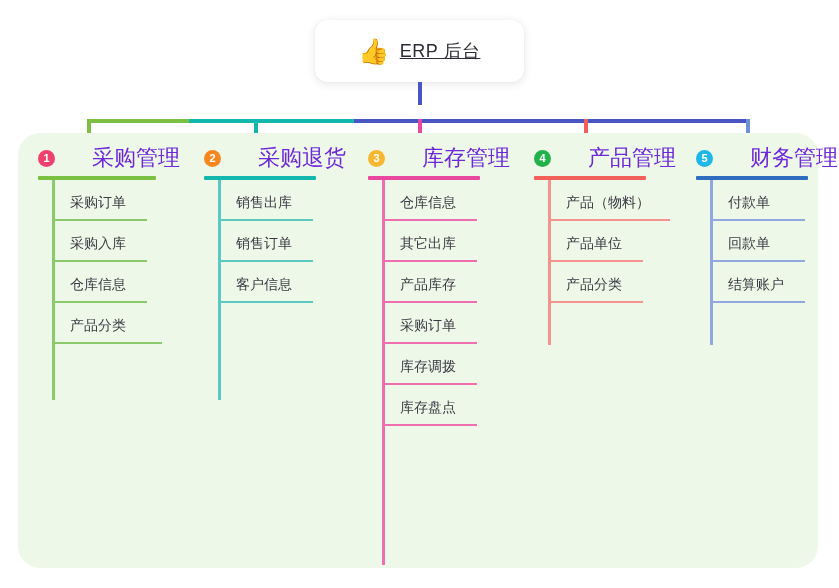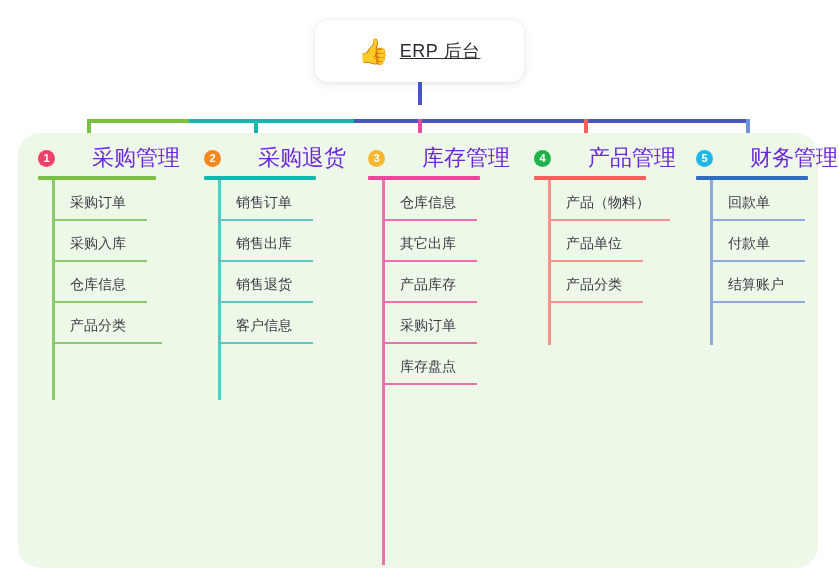--- a/index.html
+++ b/index.html
@@ -210,32 +210,28 @@
     </div>
     <div class="column" id="col-1">
       <div class="col-head">
         <span class="badge" style="background: rgb(245, 135, 31);">2</span>
         <span class="col-title">采购退货</span>
       </div>
       <div class="head-rule" style="width: 112px; background: rgb(20, 183, 174);"></div>
       <div class="branch">
         <div class="trunk" style="background: rgb(91, 200, 194); height: 220px;"></div>
         <div class="leaf">
+          <span class="leaf-label">销售出库</span>
+          <div class="leaf-rule" style="width: 95px; background: rgb(91, 200, 194);"></div>
+        </div>
+        <div class="leaf">
           <span class="leaf-label">销售订单</span>
           <div class="leaf-rule" style="width: 95px; background: rgb(91, 200, 194);"></div>
         </div>
         <div class="leaf">
-          <span class="leaf-label">销售出库</span>
-          <div class="leaf-rule" style="width: 95px; background: rgb(91, 200, 194);"></div>
-        </div>
-        <div class="leaf">
-          <span class="leaf-label">销售退货</span>
-          <div class="leaf-rule" style="width: 95px; background: rgb(91, 200, 194);"></div>
-        </div>
-        <div class="leaf">
           <span class="leaf-label">客户信息</span>
           <div class="leaf-rule" style="width: 95px; background: rgb(91, 200, 194);"></div>
         </div>
       </div>
     </div>
     <div class="column" id="col-2">
       <div class="col-head">
         <span class="badge" style="background: rgb(247, 183, 49);">3</span>
         <span class="col-title">库存管理</span>
       </div>
@@ -252,20 +248,24 @@
         </div>
         <div class="leaf">
           <span class="leaf-label">产品库存</span>
           <div class="leaf-rule" style="width: 95px; background: rgb(239, 111, 174);"></div>
         </div>
         <div class="leaf">
           <span class="leaf-label">采购订单</span>
           <div class="leaf-rule" style="width: 95px; background: rgb(239, 111, 174);"></div>
         </div>
         <div class="leaf">
+          <span class="leaf-label">库存调拨</span>
+          <div class="leaf-rule" style="width: 95px; background: rgb(239, 111, 174);"></div>
+        </div>
+        <div class="leaf">
           <span class="leaf-label">库存盘点</span>
           <div class="leaf-rule" style="width: 95px; background: rgb(239, 111, 174);"></div>
         </div>
       </div>
     </div>
     <div class="column" id="col-3">
       <div class="col-head">
         <span class="badge" style="background: rgb(34, 178, 76);">4</span>
         <span class="col-title">产品管理</span>
       </div>
@@ -288,26 +288,26 @@
     </div>
     <div class="column" id="col-4">
       <div class="col-head">
         <span class="badge" style="background: rgb(31, 182, 232);">5</span>
         <span class="col-title">财务管理</span>
       </div>
       <div class="head-rule" style="width: 112px; background: rgb(47, 109, 192);"></div>
       <div class="branch">
         <div class="trunk" style="background: rgb(143, 169, 222); height: 165px;"></div>
         <div class="leaf">
+          <span class="leaf-label">付款单</span>
+          <div class="leaf-rule" style="width: 95px; background: rgb(143, 169, 222);"></div>
+        </div>
+        <div class="leaf">
           <span class="leaf-label">回款单</span>
           <div class="leaf-rule" style="width: 95px; background: rgb(143, 169, 222);"></div>
         </div>
         <div class="leaf">
-          <span class="leaf-label">付款单</span>
-          <div class="leaf-rule" style="width: 95px; background: rgb(143, 169, 222);"></div>
-        </div>
-        <div class="leaf">
           <span class="leaf-label">结算账户</span>
           <div class="leaf-rule" style="width: 95px; background: rgb(143, 169, 222);"></div>
         </div>
       </div>
     </div>
   </div>
 
 </body></html>

